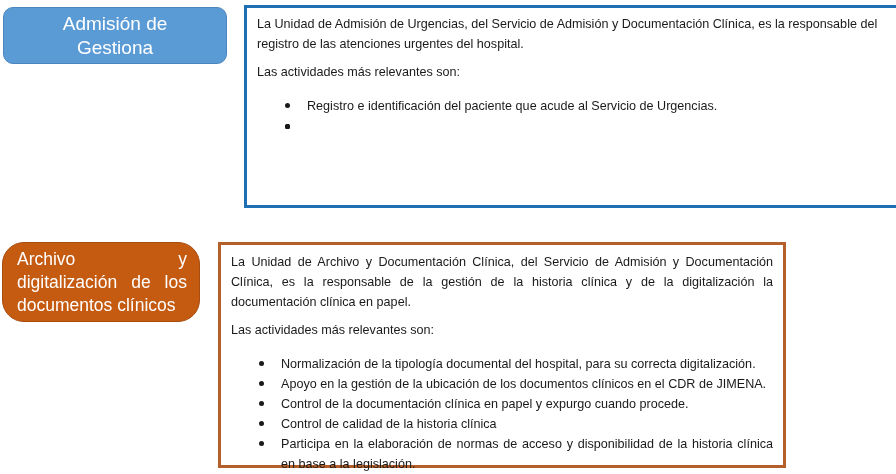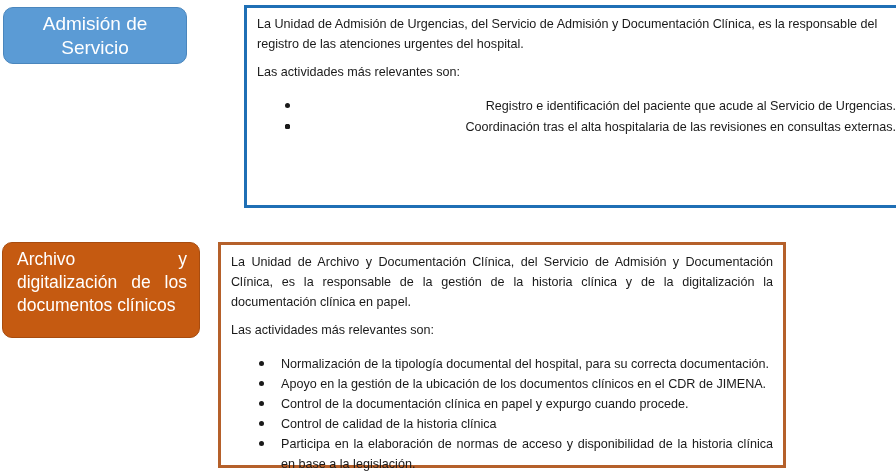--- a/index.html
+++ b/index.html
@@ -1,73 +1,73 @@
 <!DOCTYPE html>
 <html><head>
   <meta charset="utf-8">
   <style>
     html, body { margin: 0; padding: 0; background: #ffffff; }
     body { width: 896px; height: 474px; position: relative; overflow: hidden;
            font-family: "Liberation Sans", sans-serif; color: #1a1a1a; }
     .label-box { position: absolute; color: #ffffff; box-sizing: border-box; }
-    .label-blue { left: 3px; top: 7px; width: 184px; height: 57px; background: #5b9bd5;
+    .label-blue { left: 3px; top: 7px; width: 224px; height: 57px; background: #5b9bd5;
                   border: 1px solid #4a86bd; border-radius: 10px; text-align: center;
                   font-size: 19px; line-height: 24px; padding-top: 4px; }
-    .label-orange { left: 2px; top: 242px; width: 198px; height: 96px; background: #c55a11;
-                    border: 1px solid #a84c0f; border-radius: 10px; text-align: justify;
+    .label-orange { left: 2px; top: 242px; width: 198px; height: 80px; background: #c55a11;
+                    border: 1px solid #a84c0f; border-radius: 22px; text-align: justify;
                     text-align-last: left; font-size: 17.5px; line-height: 23px;
                     padding: 5px 12px 0 14px; }
     .label-orange .line { display: block; }
     .label-orange .just { text-align: justify; text-align-last: justify; }
     .content-box { position: absolute; box-sizing: border-box; background: #fff; font-size: 12.6px; line-height: 20px; }
     .box-blue { left: 244px; top: 5px; width: 665px; height: 203px; border: 3px solid #1f6fb5; padding: 6px 10px 0 10px; }
     .box-orange { left: 218px; top: 242px; width: 568px; height: 226px; border: 3px solid #b5602a; padding: 7px 10px 0 10px; }
     .para { margin: 0 0 8px 0; }
     .box-orange .para.justify { text-align: justify; }
     ul.acts { list-style: none; margin: 0; padding: 0 0 0 28px; }
     ul.acts li { position: relative; padding-left: 22px; margin-bottom: 0; }
-    .box-blue ul.acts li { margin-bottom: 0.6px; text-align: right; }
+    .box-blue ul.acts li { margin-bottom: 0.6px; }
     ul.acts li .bullet { position: absolute; left: 0; top: 7px; width: 5px; height: 5px; border-radius: 50%; background: #1a1a1a; }
     .box-orange ul.acts li .txt { display: block; text-align: justify; }
     .spacer { height: 6px; }
   </style>
 </head>
 <body>
 
 <div class="label-box label-blue">
   <div>Admisión de</div>
-  <div>Servicio</div>
+  <div>Gestiona</div>
 </div>
 
 <div class="content-box box-blue">
   <p class="para">La Unidad de Admisión de Urgencias, del Servicio de Admisión y Documentación Clínica, es la responsable del registro de las atenciones urgentes del hospital.</p>
   <p class="para">Las actividades más relevantes son:</p>
   <div class="spacer"></div>
   <ul class="acts">
     <li><span class="bullet"></span><span class="txt">Registro e identificación del paciente que acude al Servicio de Urgencias.</span></li>
     <li><span class="bullet"></span></li>
     <li><span class="bullet"></span></li>
-    <li><span class="bullet"></span><span class="txt">Coordinación tras el alta hospitalaria de las revisiones en consultas externas.</span></li>
+    <li><span class="bullet"></span></li>
   </ul>
 </div>
 
 <div class="label-box label-orange">
   <span class="line just">Archivo y</span>
   <span class="line just">digitalización de los</span>
   <span class="line">documentos clínicos</span>
 </div>
 
 <div class="content-box box-orange">
   <p class="para justify">La Unidad de Archivo y Documentación Clínica, del Servicio de Admisión y Documentación Clínica, es la responsable de la gestión de la historia clínica y de la digitalización la documentación clínica en papel.</p>
   <p class="para">Las actividades más relevantes son:</p>
   <div class="spacer"></div>
   <ul class="acts">
     <li>
         <span class="bullet"></span>
-        <span class="txt">Normalización de la tipología documental del hospital, para su correcta documentación.</span>
+        <span class="txt">Normalización de la tipología documental del hospital, para su correcta digitalización.</span>
       </li>
     <li>
         <span class="bullet"></span>
         <span class="txt">Apoyo en la gestión de la ubicación de los documentos clínicos en el CDR de JIMENA.</span>
       </li>
     <li>
         <span class="bullet"></span>
         <span class="txt">Control de la documentación clínica en papel y expurgo cuando procede.</span>
       </li>
     <li>

